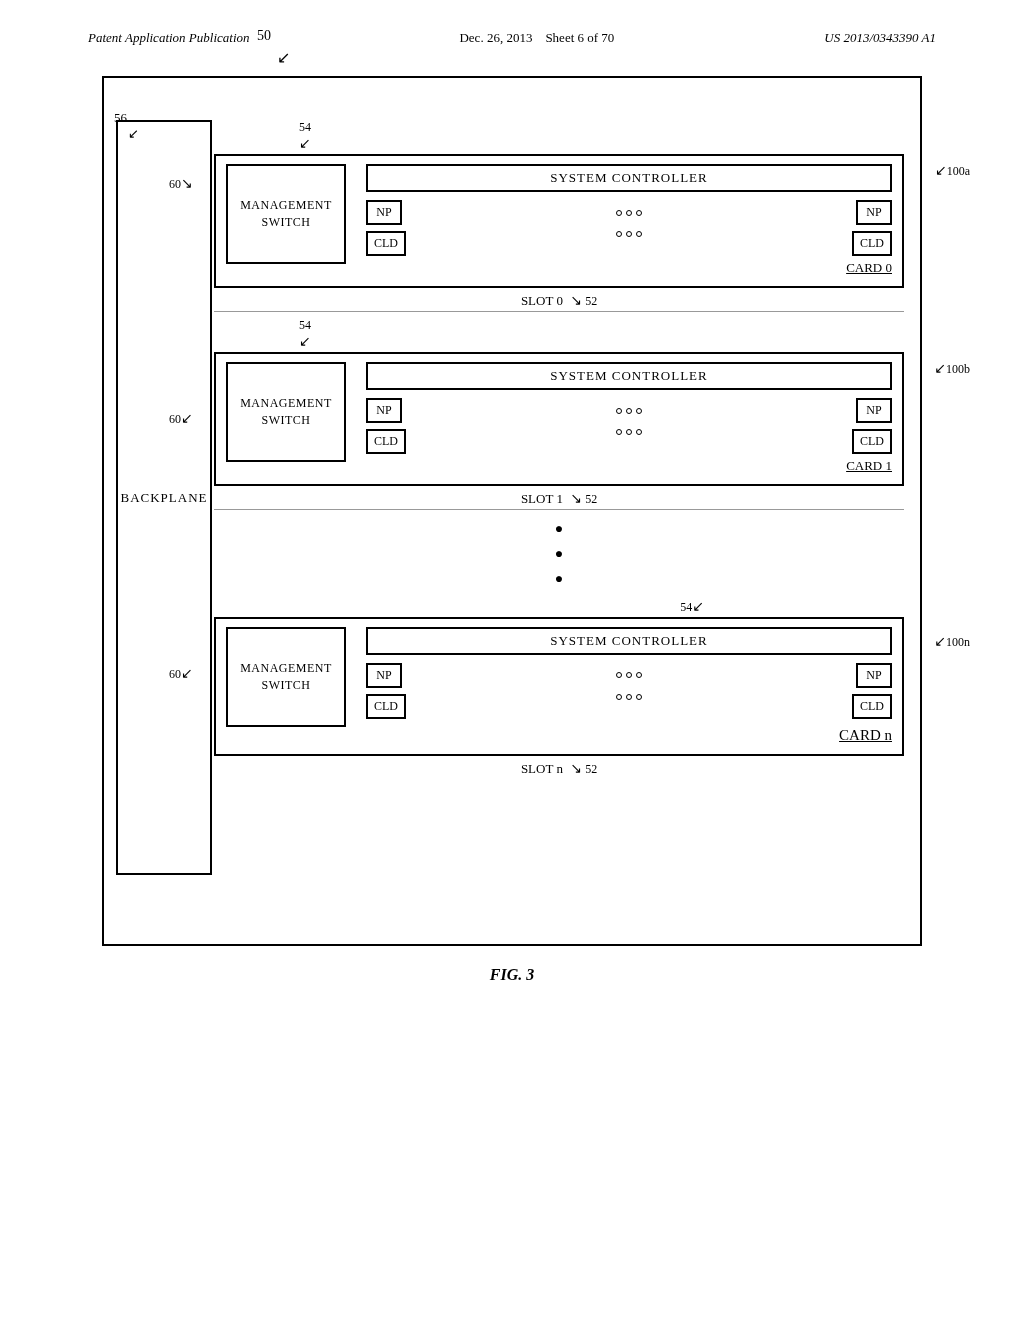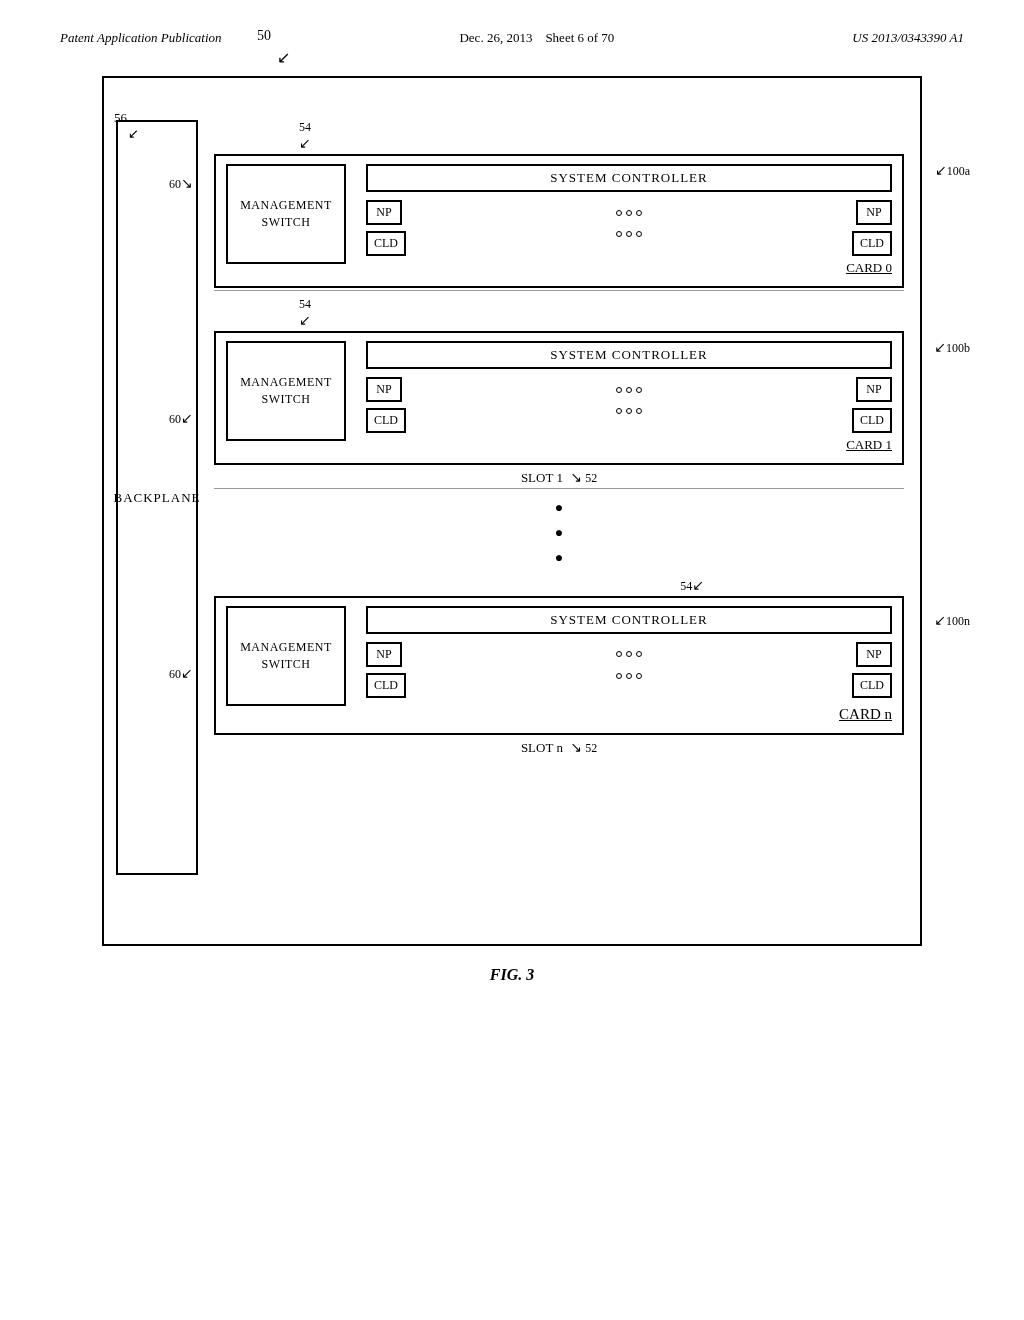--- a/index.html
+++ b/index.html
@@ -9,21 +9,21 @@
       width: 1024px;
       min-height: 1320px;
       position: relative;
     }
 
     .page {
       width: 1024px;
       min-height: 1320px;
       background: #fff;
       position: relative;
-      padding: 30px 60px;
+      padding: 30px 88px;
     }
 
     
     .header {
       display: flex;
       justify-content: space-between;
       align-items: flex-start;
       margin-bottom: 10px;
       font-size: 13px;
     }
@@ -63,21 +63,21 @@
       font-weight: normal;
       letter-spacing: 2px;
       margin-bottom: 8px;
     }
 
     
     .backplane-section {
       position: absolute;
       left: 12px;
       top: 42px;
-      width: 82px;
+      width: 96px;
       height: 755px;
       border: 2px solid #000;
       display: flex;
       align-items: center;
       justify-content: center;
     }
     .backplane-label {
       font-size: 13px;
       letter-spacing: 1px;
       writing-mode: horizontal-tb;
@@ -257,20 +257,25 @@
                   <span class="dot"></span>
                   <span class="dot"></span>
                 </div>
                 <div class="cld-box">CLD</div>
               </div>
 
               <div style="text-align:right; margin-top:4px; font-size:13px; text-decoration:underline;">CARD 0</div>
             </div>
           </div>
 
+          <div style="text-align:center; font-size:13px; margin: 4px 0 2px 0; position:relative;">
+            <span>SLOT 0</span>
+            <span style="font-size:14px; margin-left:4px;">↘</span>
+            <span style="font-size:12px;">52</span>
+          </div>
         </div>
 
         <div style="position:absolute; left:-45px; top:55px; font-size:12px;">60<span style="font-size:14px;">↘</span></div>
 
         <div style="border-top:1px solid #999; margin: 2px 0 6px 0;"></div>
 
         <div style="font-size:12px; margin-bottom:2px; padding-left:85px;">54<br><span style="font-size:14px;">↙</span></div>
 
         <div class="slot-container">
           <div class="card-box clearfix" style="position:relative;">

